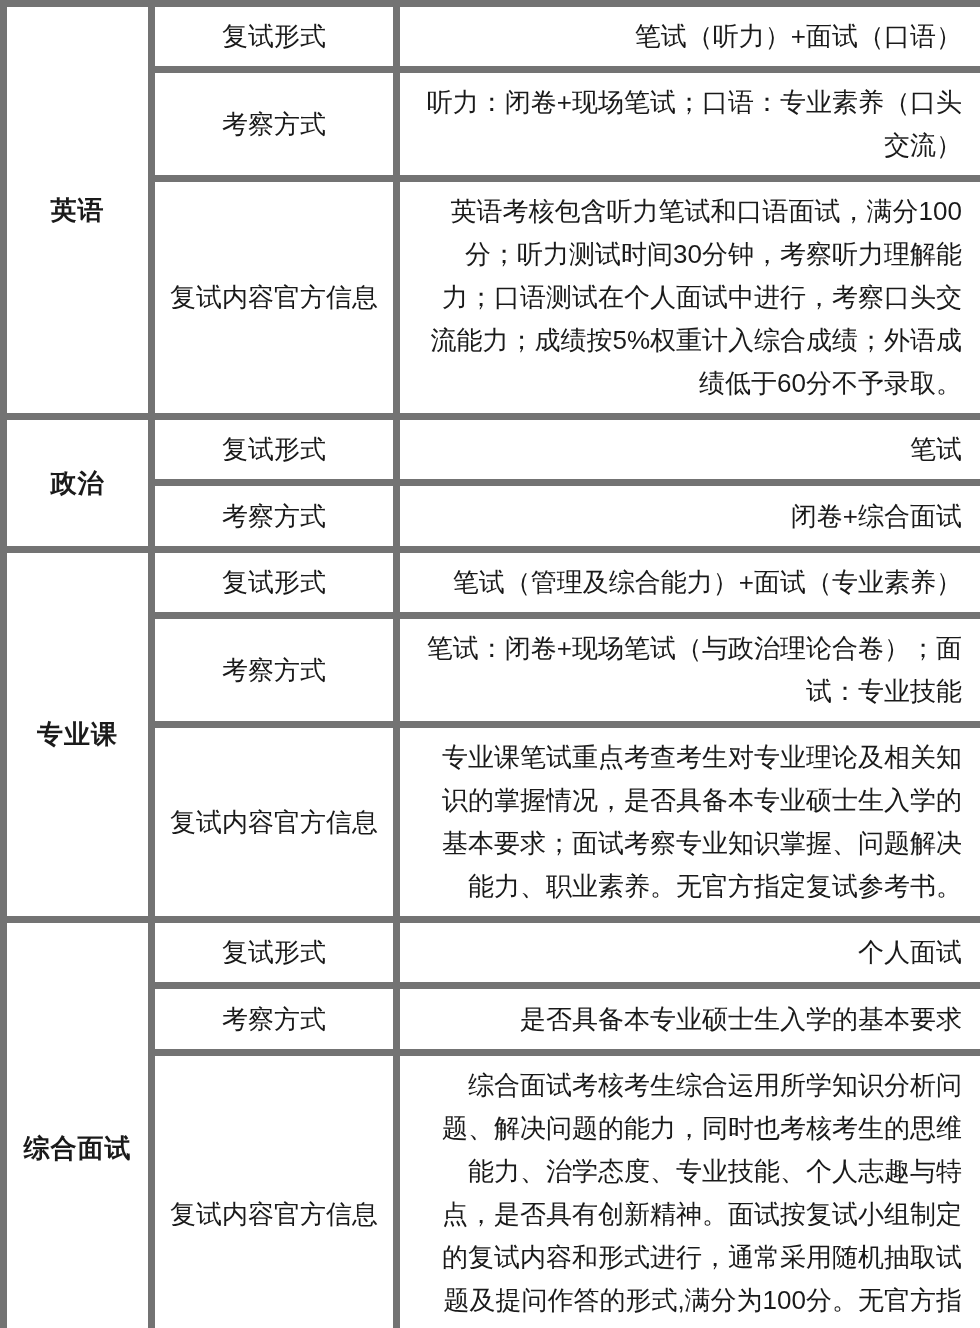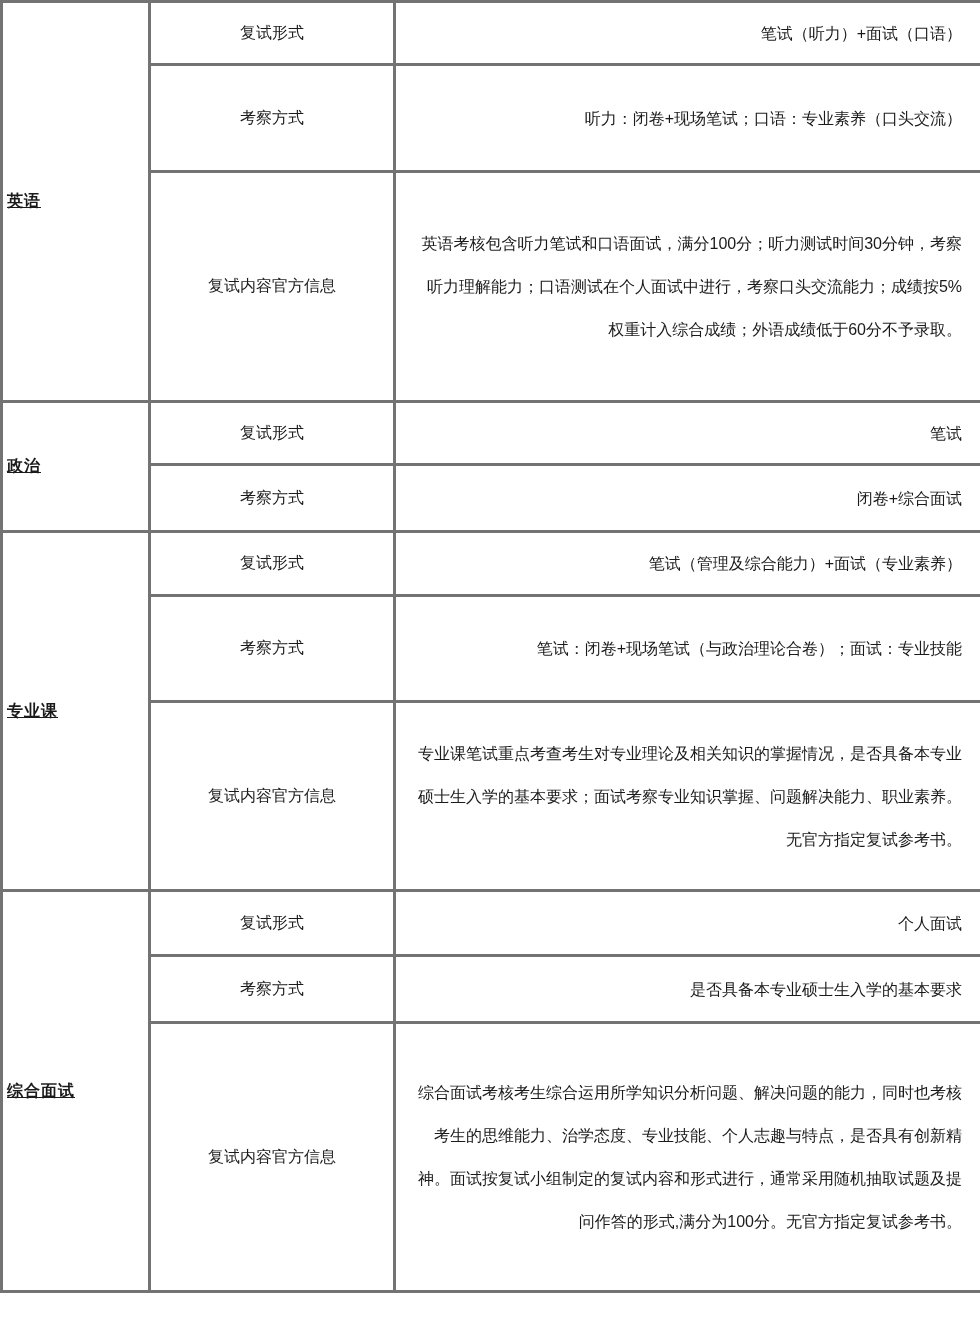--- a/index.html
+++ b/index.html
@@ -13,30 +13,30 @@
     font-family: "Liberation Sans", "DejaVu Sans", sans-serif;
     color: #1a1a1a;
   }
   table.review-table {
     border-collapse: collapse;
     table-layout: fixed;
     width: 980px;
     background: #ffffff;
   }
   table.review-table td {
-    border: 3px solid #737373;
-    font-size: 16px;
+    border: 7px solid #737373;
+    font-size: 26px;
     vertical-align: middle;
     overflow: hidden;
   }
   td.subject {
+    text-align: center;
     font-weight: bold;
     padding: 0 4px;
     letter-spacing: 1px;
-    text-decoration: underline;
   }
   td.label {
     text-align: center;
     padding: 0 6px;
   }
   td.content {
     text-align: right;
     padding: 8px 18px 8px 19px;
     line-height: 43px;
     word-break: break-all;

